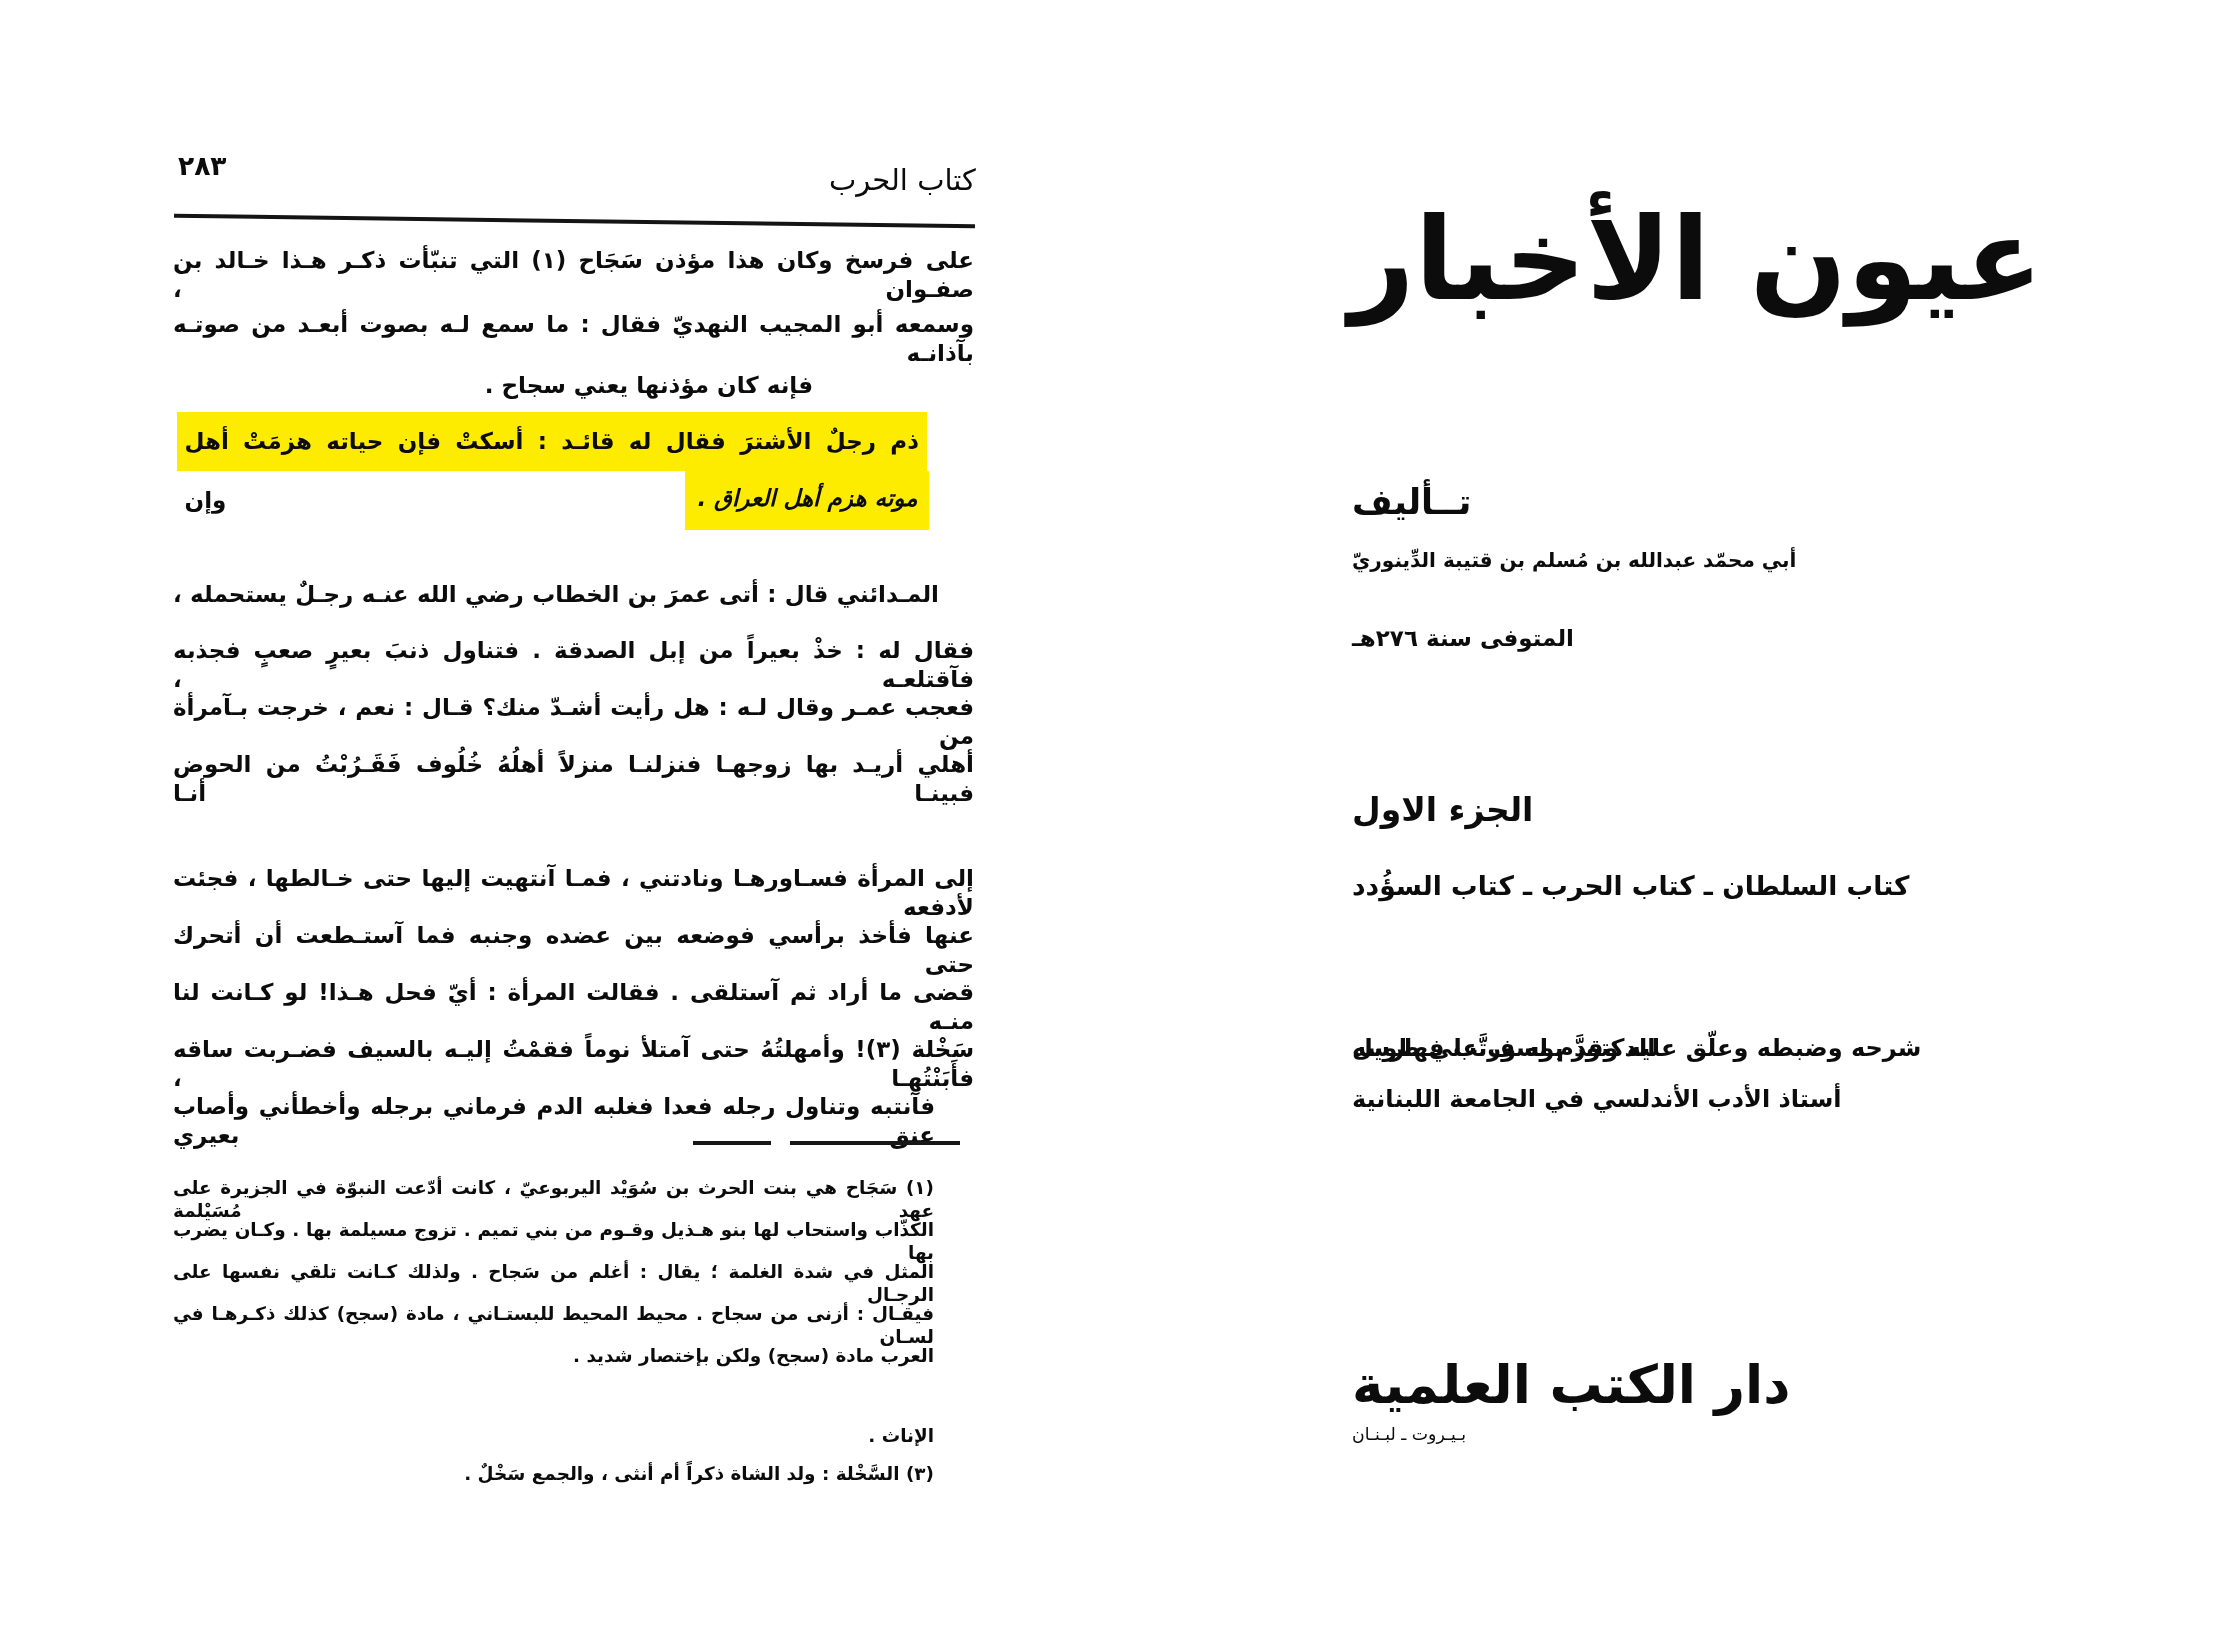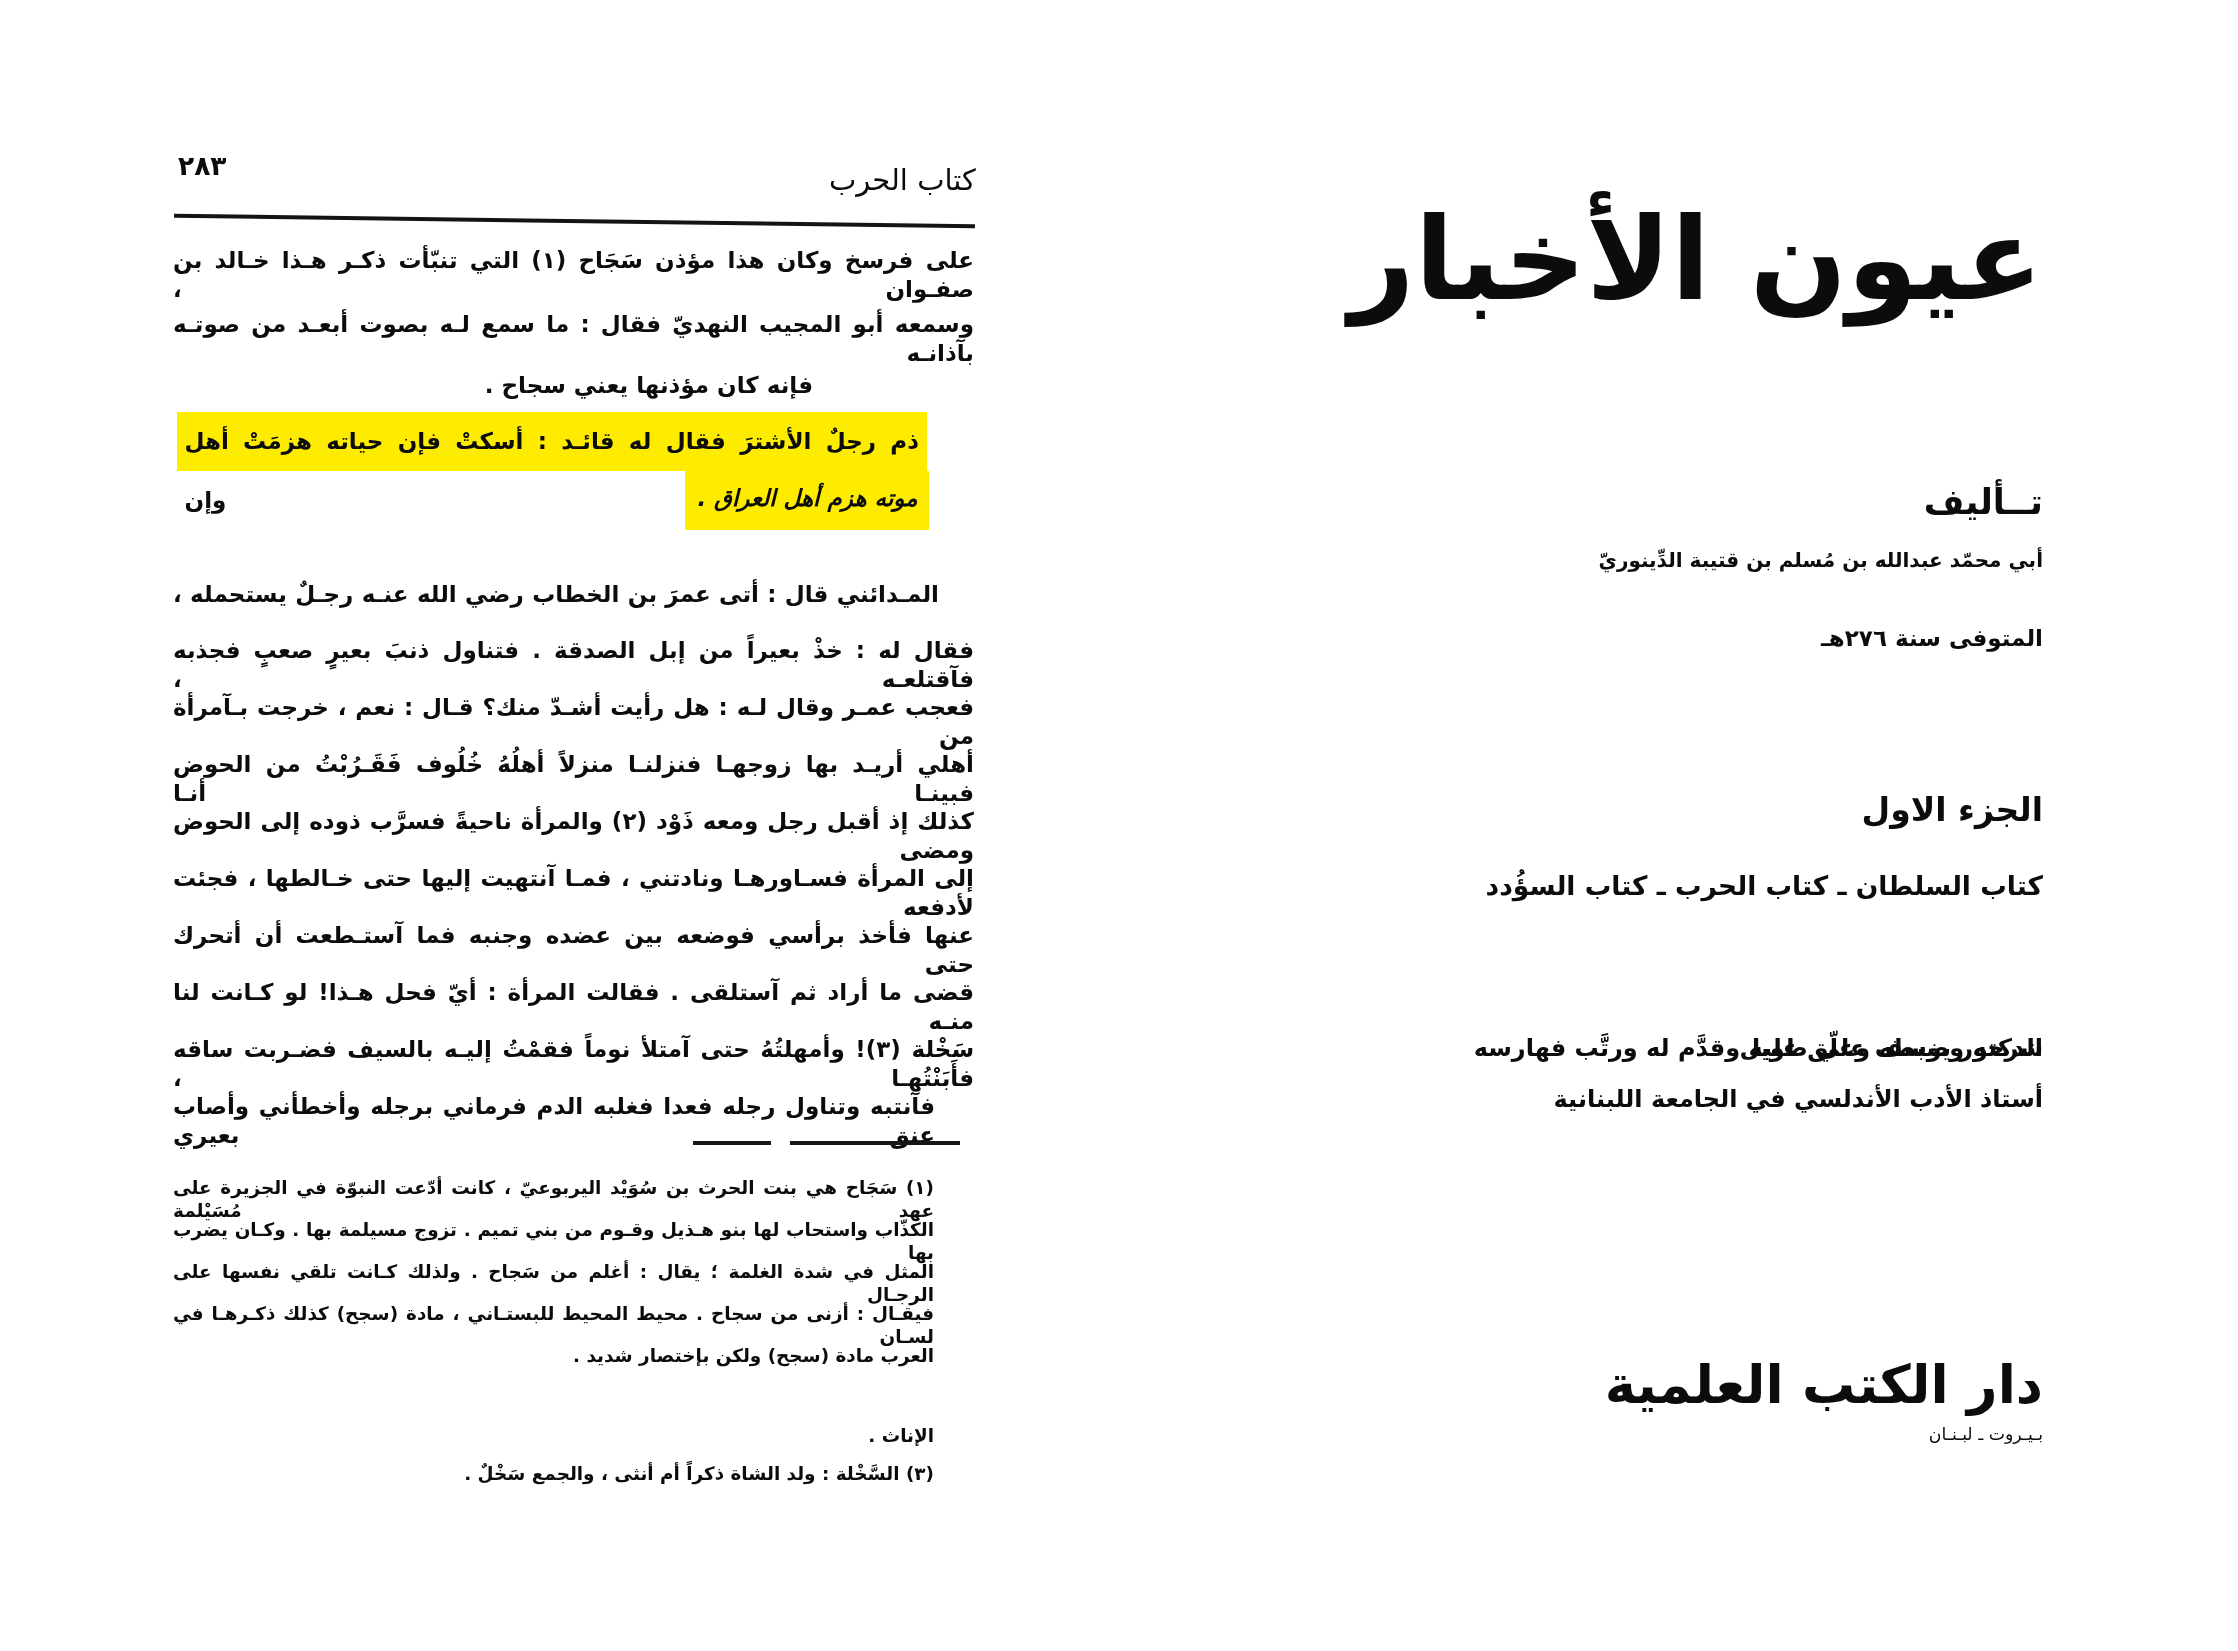--- a/index.html
+++ b/index.html
@@ -42,21 +42,21 @@
   .hl-bg {
     background: #fdec00; display: inline-block;
     font-size: 23px; line-height: 1.2; padding: 14.4px 11.5px 16.7px 12.7px; font-style: italic;
   }
   .fnsep { position: absolute; height: 3.5px; background: #161616; top: 1141px; }
   .fnsep.seg-a { right: 203px; width: 78px; }
   .fnsep.seg-b { right: 14px;  width: 170px; }
   
   .page-right {
     position: absolute; left: 1352px; top: 0; width: 691px; height: 1348px;
-    direction: rtl; text-align: right; font-weight: 700;
+    direction: rtl; text-align: left; font-weight: 700;
   }
   .rline { position: absolute; left: 0; right: 0; white-space: nowrap; }
   .book-title   { top: 193px;  font-size: 114px; }
   .byline       { top: 482px;  font-size: 35px; }
   .author       { top: 548px;  font-size: 20px; }
   .death        { top: 625px; font-size: 23px; }
   .volume       { top: 790px; font-size: 33px; }
   .contents     { top: 870px; font-size: 26.5px; }
   .editor-1     { top: 1034px; font-size: 24px; }
   .editor-2     { top: 1034px; font-size: 24px; }
@@ -79,21 +79,20 @@
 
   <div class="hlblock">ذم رجلٌ الأشترَ فقال له قائـد : أسكتْ فإن حياته هزمَتْ أهل الشام وإن</div>
   <div class="bline hlline2">
     <span class="hl-bg">موته هزم أهل العراق .</span>
   </div>
 
   <div class="bline jl ind60" style="top:580px;">المـدائني قال : أتى عمرَ بن الخطاب رضي الله عنـه رجـلٌ يستحمله ،</div>
   <div class="bline jl" style="top:636px;">فقال له : خذْ بعيراً من إبل الصدقة . فتناول ذنبَ بعيرٍ صعبٍ فجذبه فآقتلعـه ،</div>
   <div class="bline jl" style="top:693px;">فعجب عمـر وقال لـه : هل رأيت أشـدّ منك؟ قـال : نعم ، خرجت بـآمرأة من</div>
   <div class="bline jl" style="top:750px;">أهلي أريـد بها زوجهـا فنزلنـا منزلاً أهلُهُ خُلُوف فَقَـرُبْتُ من الحوض فبينـا أنـا</div>
-  <div class="bline jl" style="top:807px;">كذلك إذ أقبل رجل ومعه ذَوْد (٢) والمرأة ناحيةً فسرَّب ذوده إلى الحوض ومضى</div>
   <div class="bline jl" style="top:864px;">إلى المرأة فسـاورهـا ونادتني ، فمـا آنتهيت إليها حتى خـالطها ، فجئت لأدفعه</div>
   <div class="bline jl" style="top:921px;">عنها فأخذ برأسي فوضعه بين عضده وجنبه فما آستـطعت أن أتحرك حتى</div>
   <div class="bline jl" style="top:978px;">قضى ما أراد ثم آستلقى . فقالت المرأة : أيّ فحل هـذا! لو كـانت لنا منـه</div>
   <div class="bline jl" style="top:1035px;">سَخْلة (٣)! وأمهلتُهُ حتى آمتلأ نوماً فقمْتُ إليـه بالسيف فضـربت ساقه فأَبَنْتُهـا ،</div>
   <div class="bline jl ind68" style="top:1092px;">فآنتبه وتناول رجله فعدا فغلبه الدم فرماني برجله وأخطأني وأصاب عنق بعيري</div>
 
   <div class="fnsep seg-a"></div>
   <div class="fnsep seg-b"></div>
 
   <div class="bline fn jl" style="top:1176px;">(١) سَجَاح هي بنت الحرث بن سُوَيْد اليربوعيّ ، كانت أدّعت النبوّة في الجزيرة على عهد مُسَيْلمة</div>

